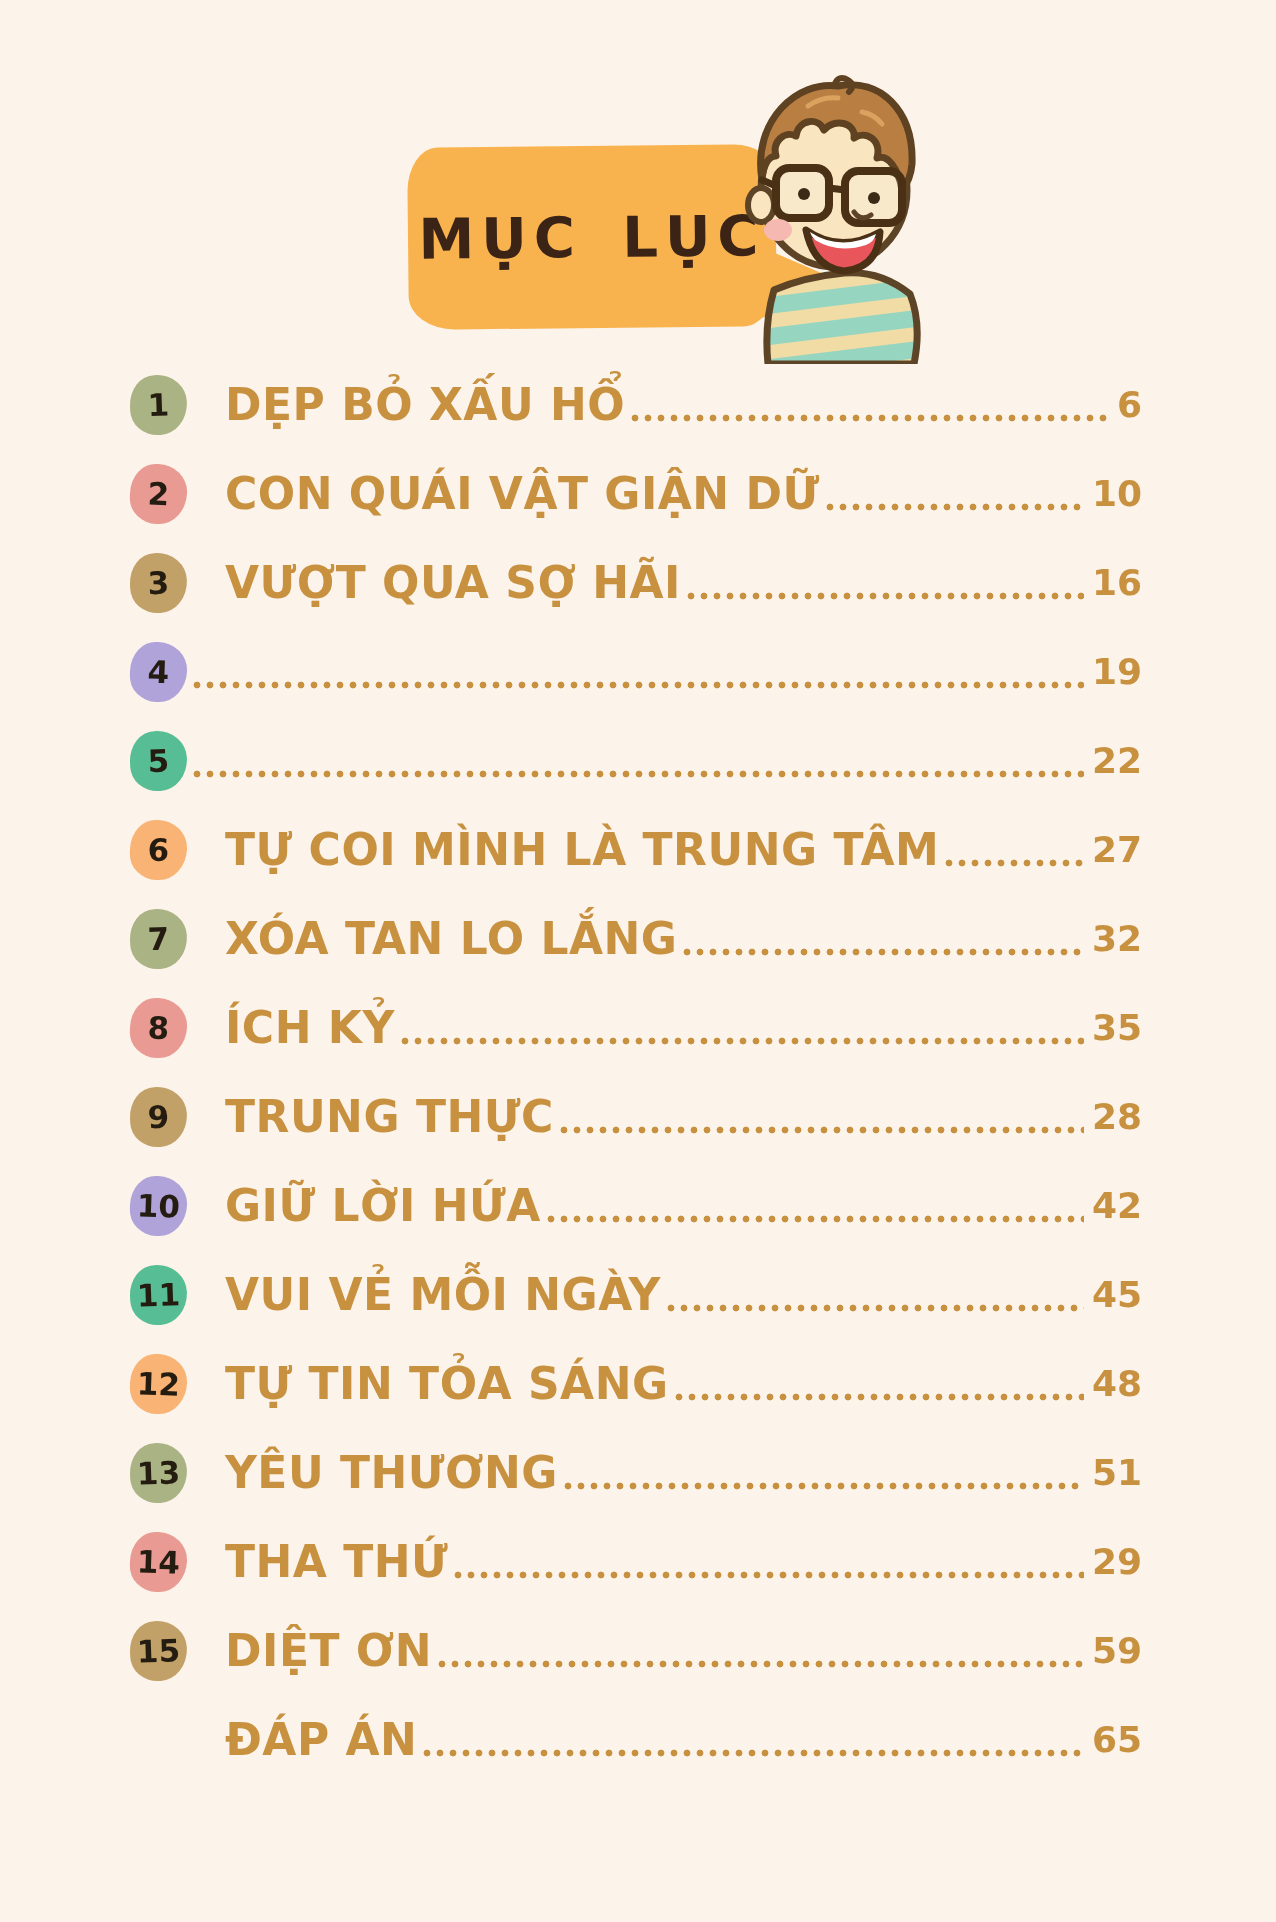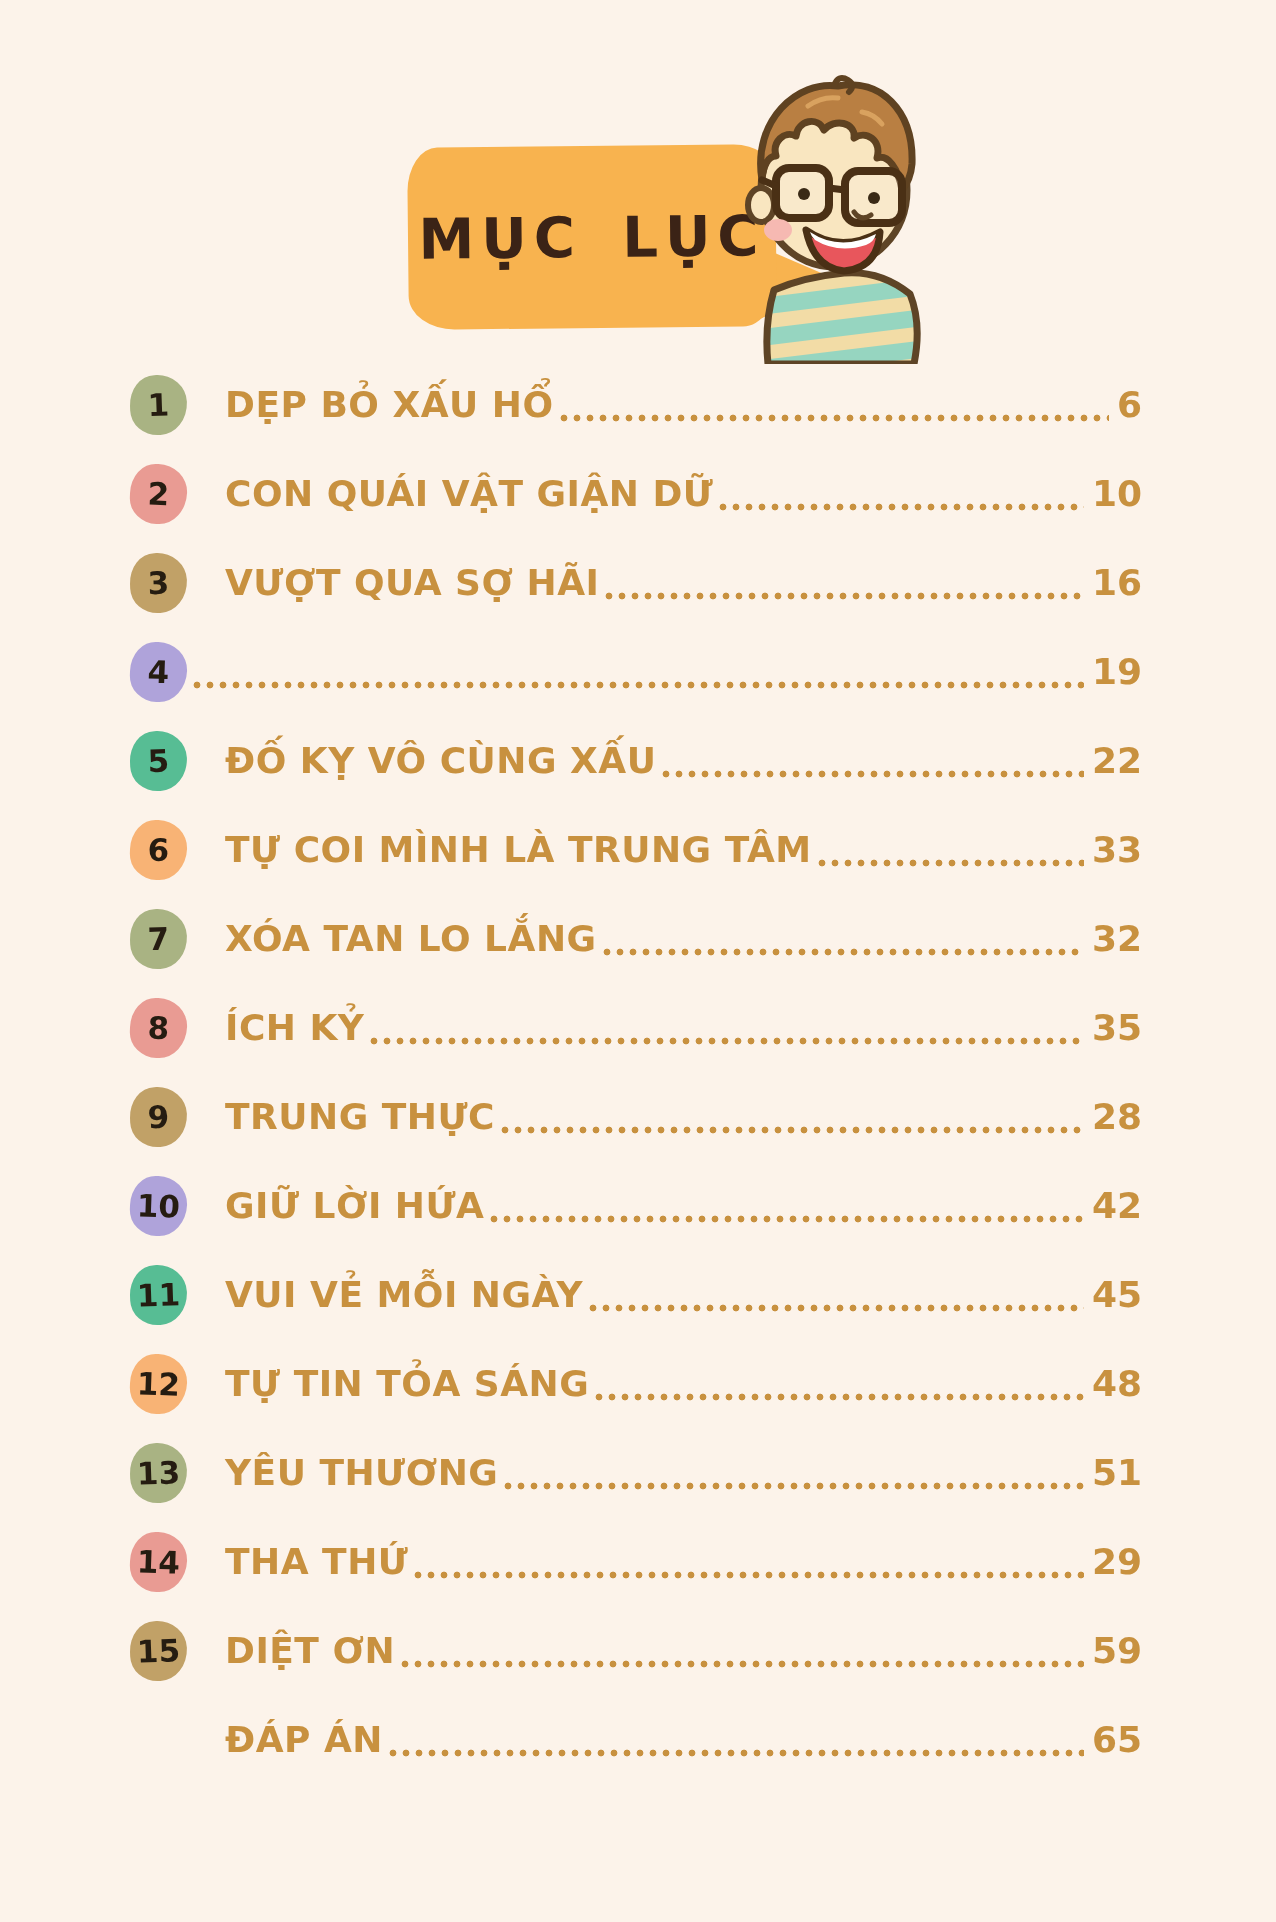--- a/index.html
+++ b/index.html
@@ -46,21 +46,21 @@
   }
   .badge {
     width:57px; height:60px; flex:0 0 57px;
     border-radius:46% 54% 50% 50% / 52% 48% 56% 44%;
     display:flex; align-items:center; justify-content:center;
     font-size:31px; font-weight:bold; color:#251C11;
   }
   .row:nth-child(even) .badge { transform:rotate(2deg); }
   .row:nth-child(odd)  .badge { transform:rotate(-2deg); }
   .title {
-    margin-left:38px; font-size:36px; font-weight:bold; color:#C8913F;
+    margin-left:38px; font-size:44px; font-weight:bold; color:#C8913F;
     white-space:nowrap; letter-spacing:0.5px;
   }
   .leader {
     flex:1; height:8px; margin:0 8px 0 6px;
     background-image:radial-gradient(circle at 4px 4px, #C8913F 3.1px, transparent 3.7px);
     background-size:13px 8px; background-repeat:repeat-x;
     align-self:center; transform:translateY(13px);
     min-width:20px;
   }
   .pageno {
@@ -147,30 +147,29 @@
     </div>
 
     <div class="row">
       <span class="badge" style="background: rgb(175, 163, 218);">4</span>
       <span class="leader"></span>
       <span class="pageno">19</span>
     </div>
 
     <div class="row">
       <span class="badge" style="background: rgb(87, 189, 148);">5</span>
-      <span class="title">ĐỐ KỴ VÔ CÙNG XẤU</span>
       <span class="leader"></span>
       <span class="pageno">22</span>
     </div>
 
     <div class="row">
       <span class="badge" style="background: rgb(248, 179, 117);">6</span>
       <span class="title">TỰ COI MÌNH LÀ TRUNG TÂM</span>
       <span class="leader"></span>
-      <span class="pageno">33</span>
+      <span class="pageno">27</span>
     </div>
 
     <div class="row">
       <span class="badge" style="background: rgb(169, 179, 131);">7</span>
       <span class="title">XÓA TAN LO LẮNG</span>
       <span class="leader"></span>
       <span class="pageno">32</span>
     </div>
 
     <div class="row">

